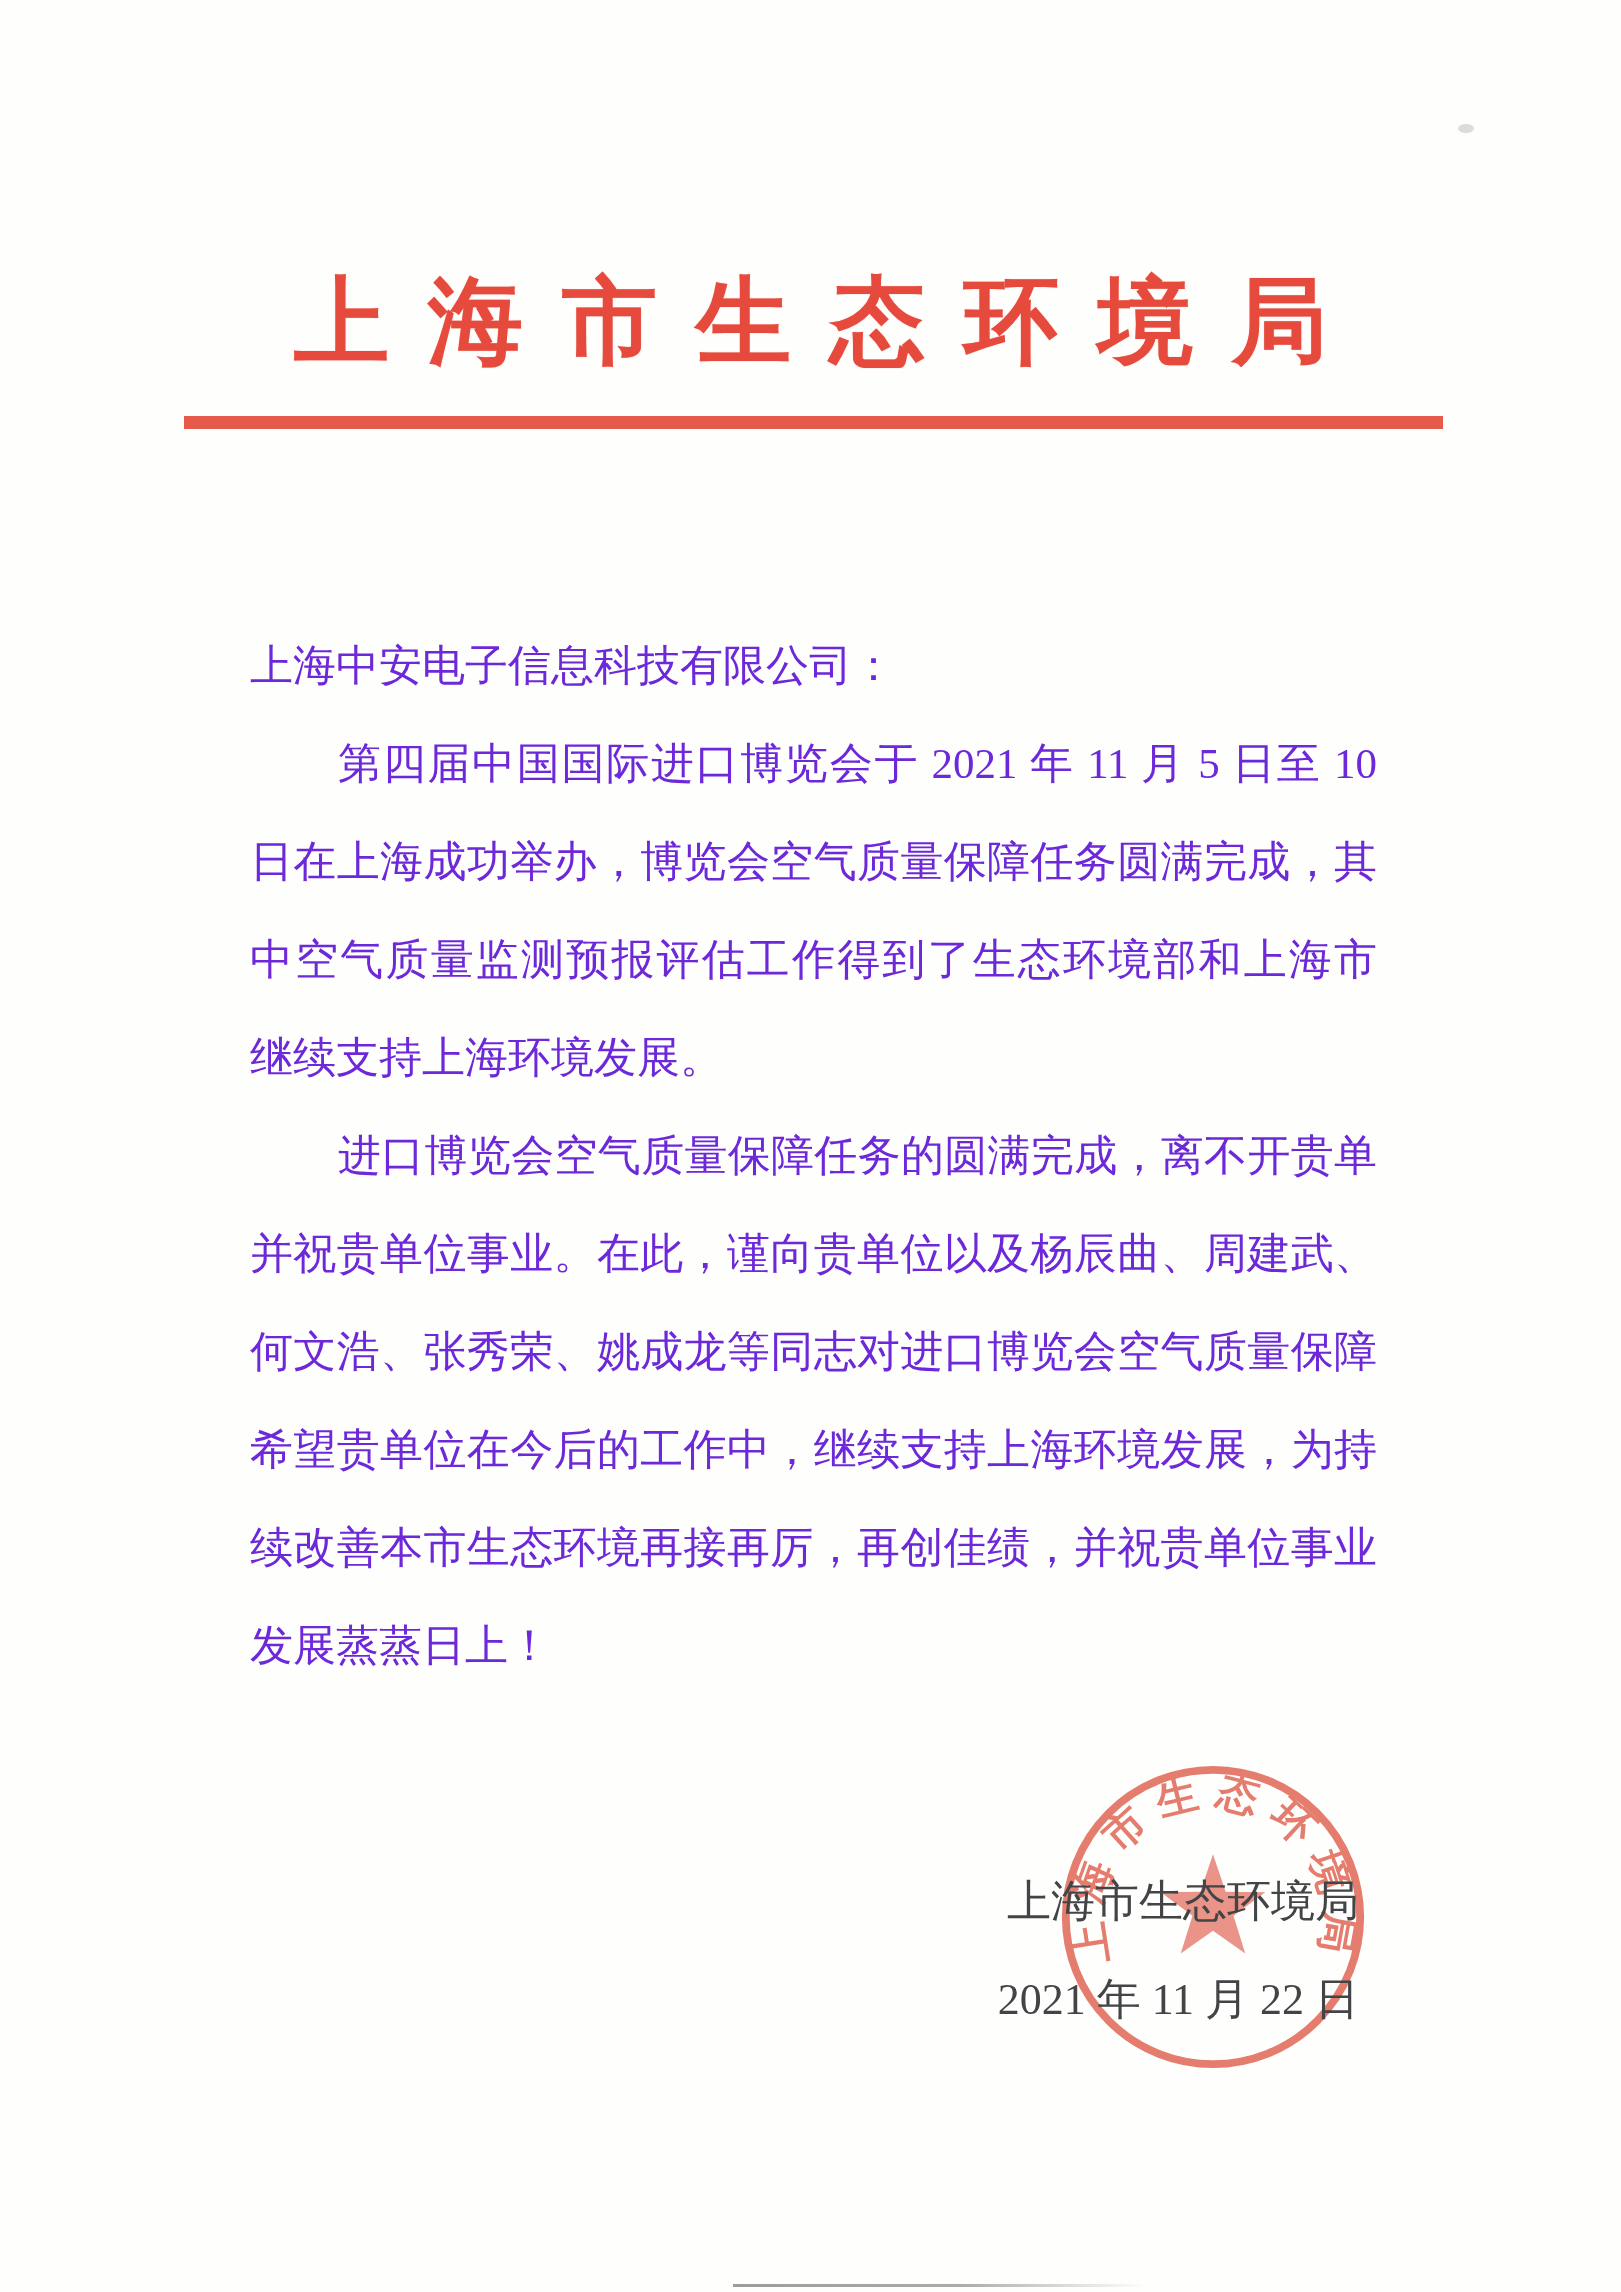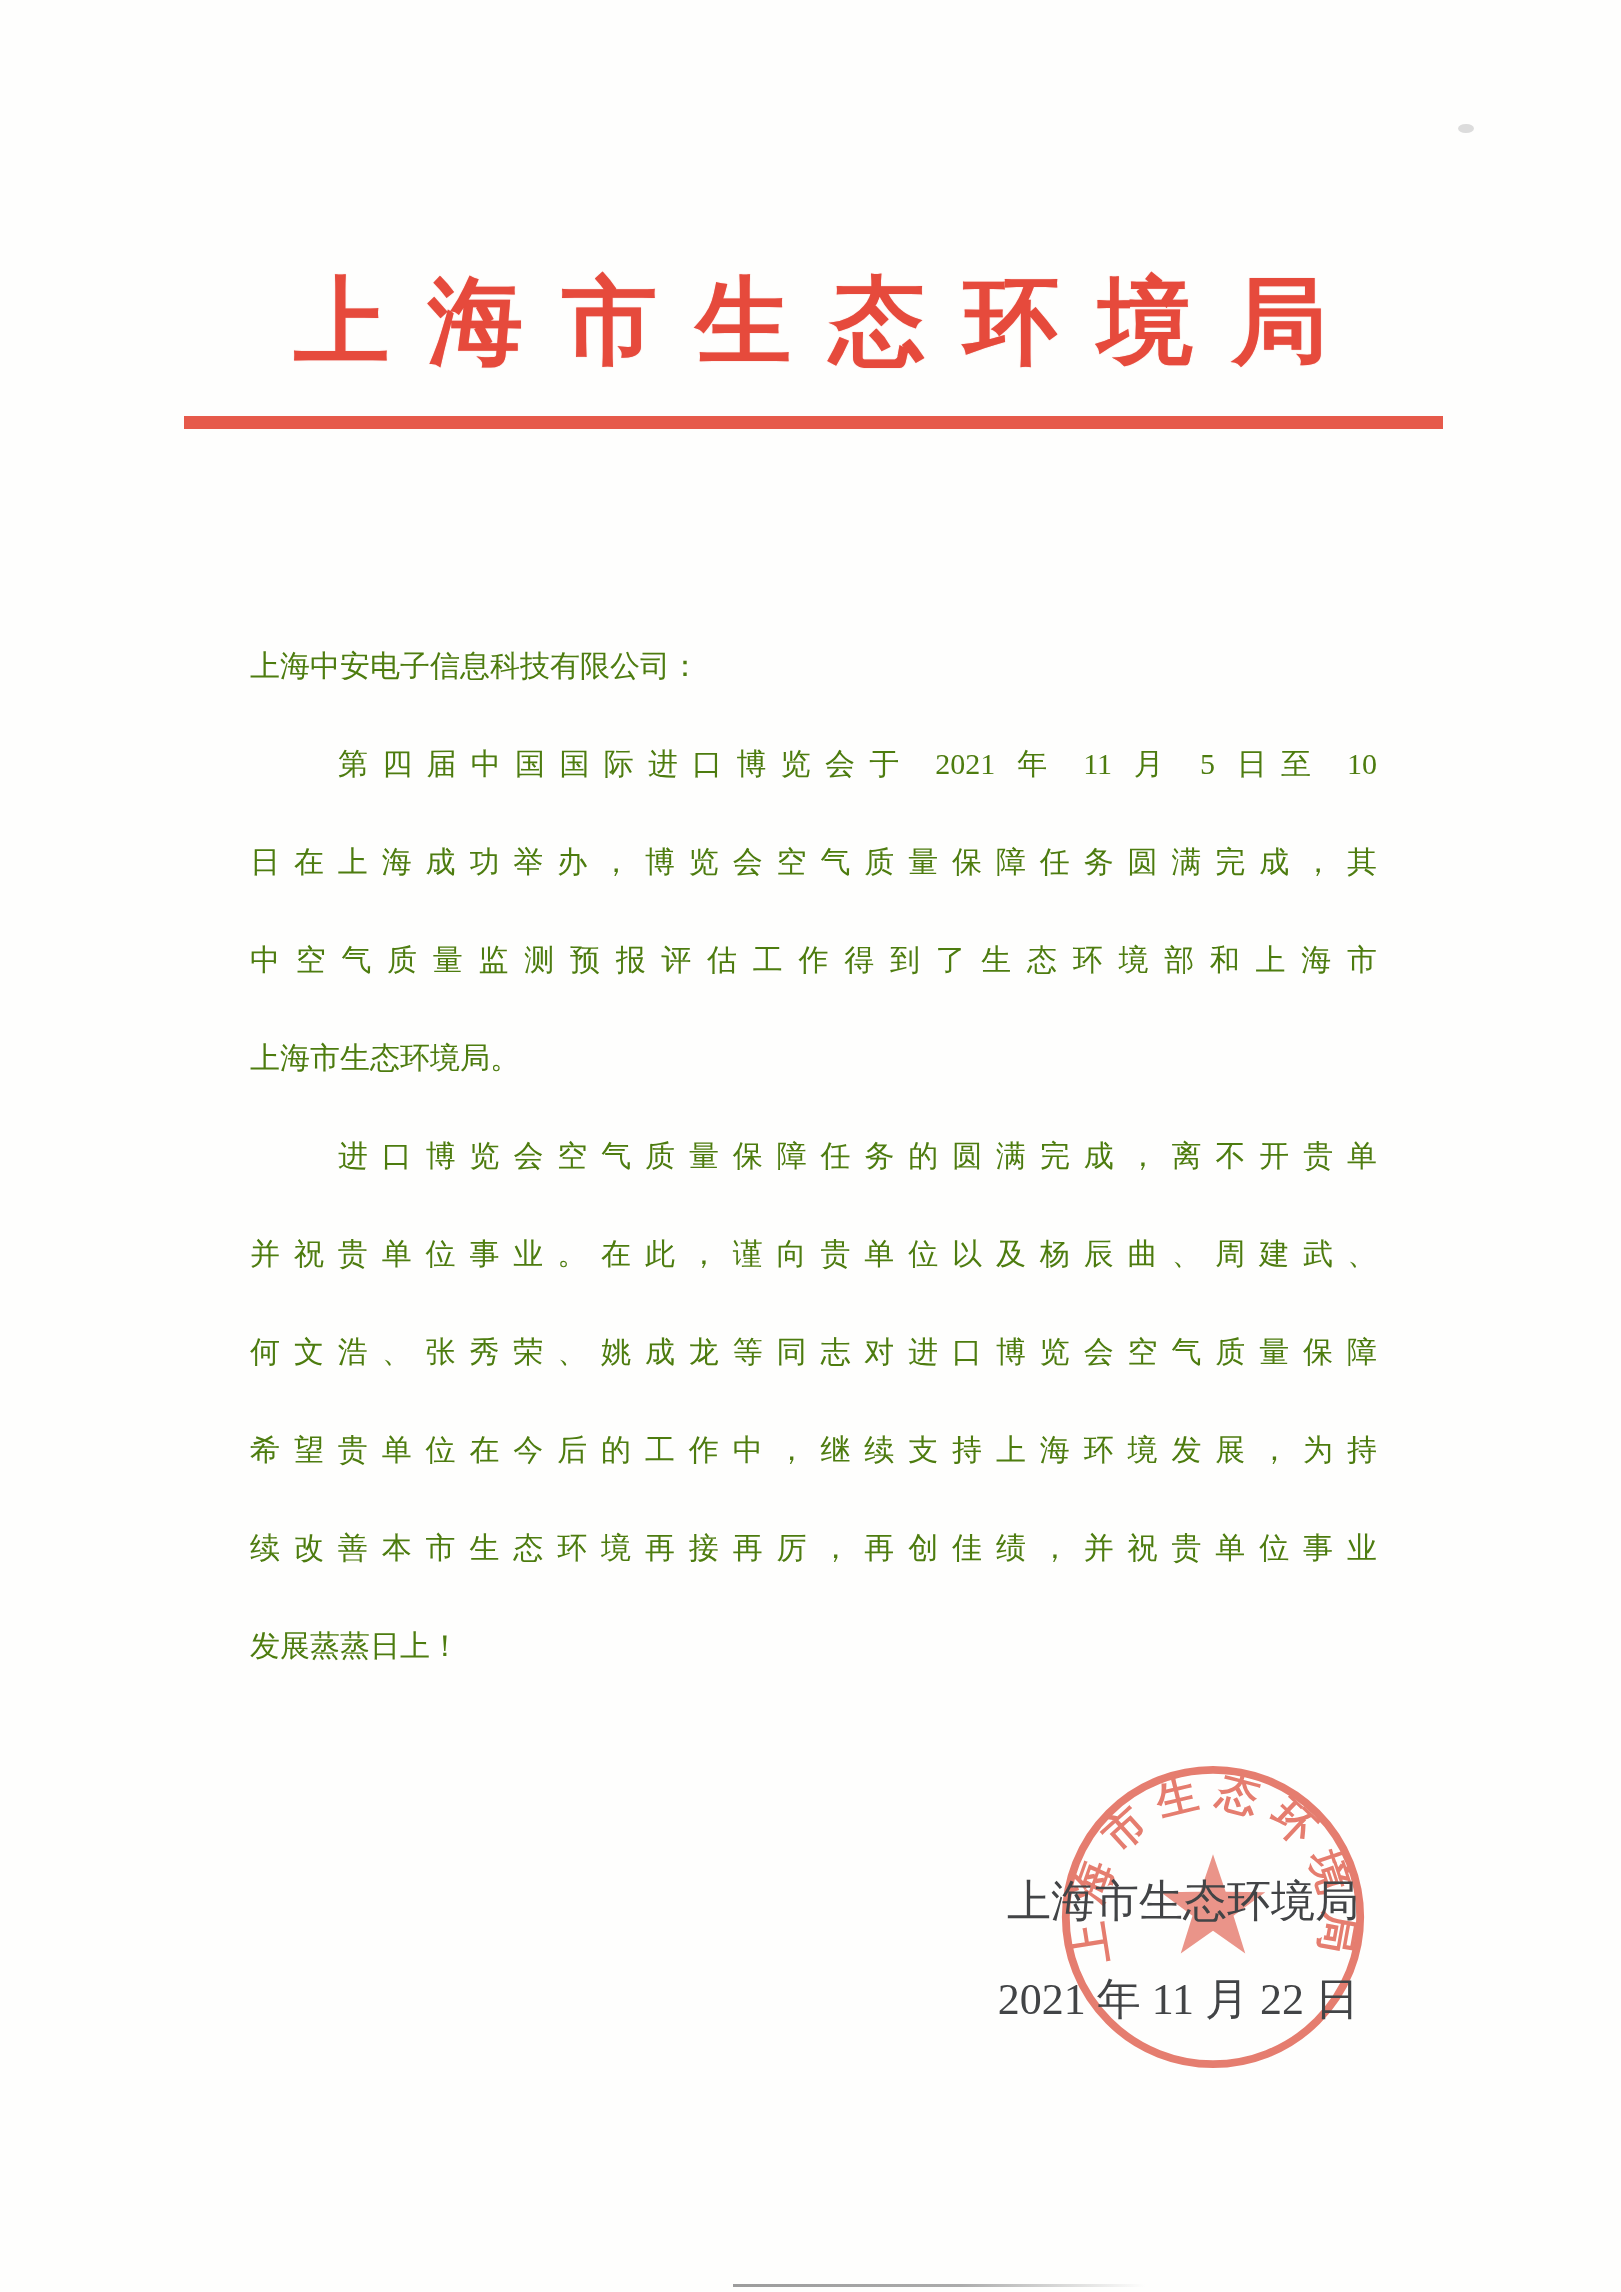--- a/index.html
+++ b/index.html
@@ -54,22 +54,22 @@
     box-sizing: border-box;
     color: #3e4043;
   }
 
   
   .body-text {
     position: absolute;
     top: 617px;
     left: 250px;
     width: 1127px;
-    font-size: 30px;
-    color: #4d7c0f;
+    font-size: 43px;
+    color: #6d28d9;
   }
   .line { height: 98px; line-height: 98px; white-space: normal; }
   .j  { text-align: justify; text-align-last: justify; }
   .ji { text-align: justify; text-align-last: justify; text-indent: 88px; }
 
   
   .sign-block {
     position: absolute;
     top: 1853px;
     right: 262px;
@@ -128,21 +128,21 @@
   <div class="letterhead">上海市生态环境局</div>
 
   <div class="red-rule"></div>
 
 
   <div class="body-text">
     <div class="line">上海中安电子信息科技有限公司：</div>
     <div class="line ji">第四届中国国际进口博览会于 2021 年 11 月 5 日至 10</div>
     <div class="line j">日在上海成功举办，博览会空气质量保障任务圆满完成，其</div>
     <div class="line j">中空气质量监测预报评估工作得到了生态环境部和上海市</div>
-    <div class="line">上海市生态环境局。</div>
+    <div class="line">继续支持上海环境发展。</div>
     <div class="line ji">进口博览会空气质量保障任务的圆满完成，离不开贵单</div>
     <div class="line j">并祝贵单位事业。在此，谨向贵单位以及杨辰曲、周建武、</div>
     <div class="line j">何文浩、张秀荣、姚成龙等同志对进口博览会空气质量保障</div>
     <div class="line j">希望贵单位在今后的工作中，继续支持上海环境发展，为持</div>
     <div class="line j">续改善本市生态环境再接再厉，再创佳绩，并祝贵单位事业</div>
     <div class="line">发展蒸蒸日上！</div>
   </div>
 
   <svg class="seal" viewBox="0 0 320 320" xmlns="http://www.w3.org/2000/svg">
     <circle class="seal-ring" cx="160" cy="160" r="150"></circle>

